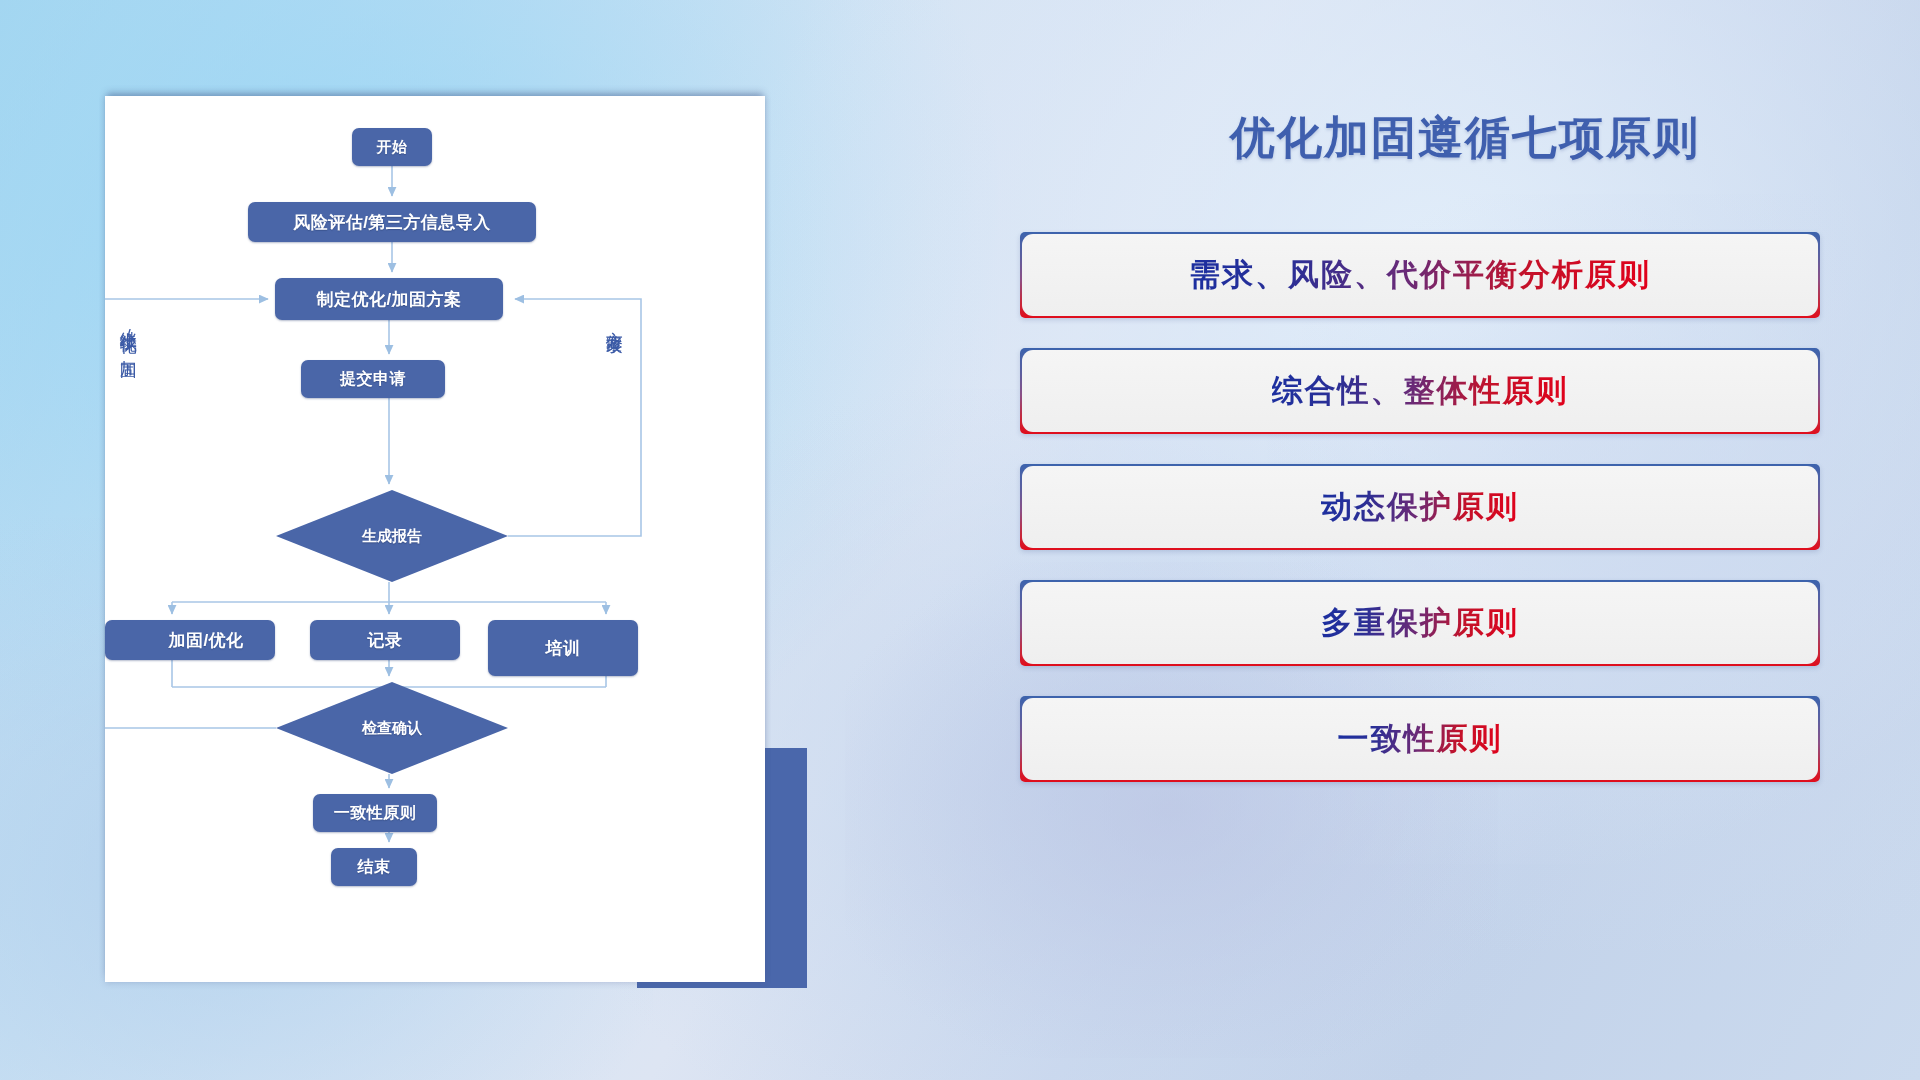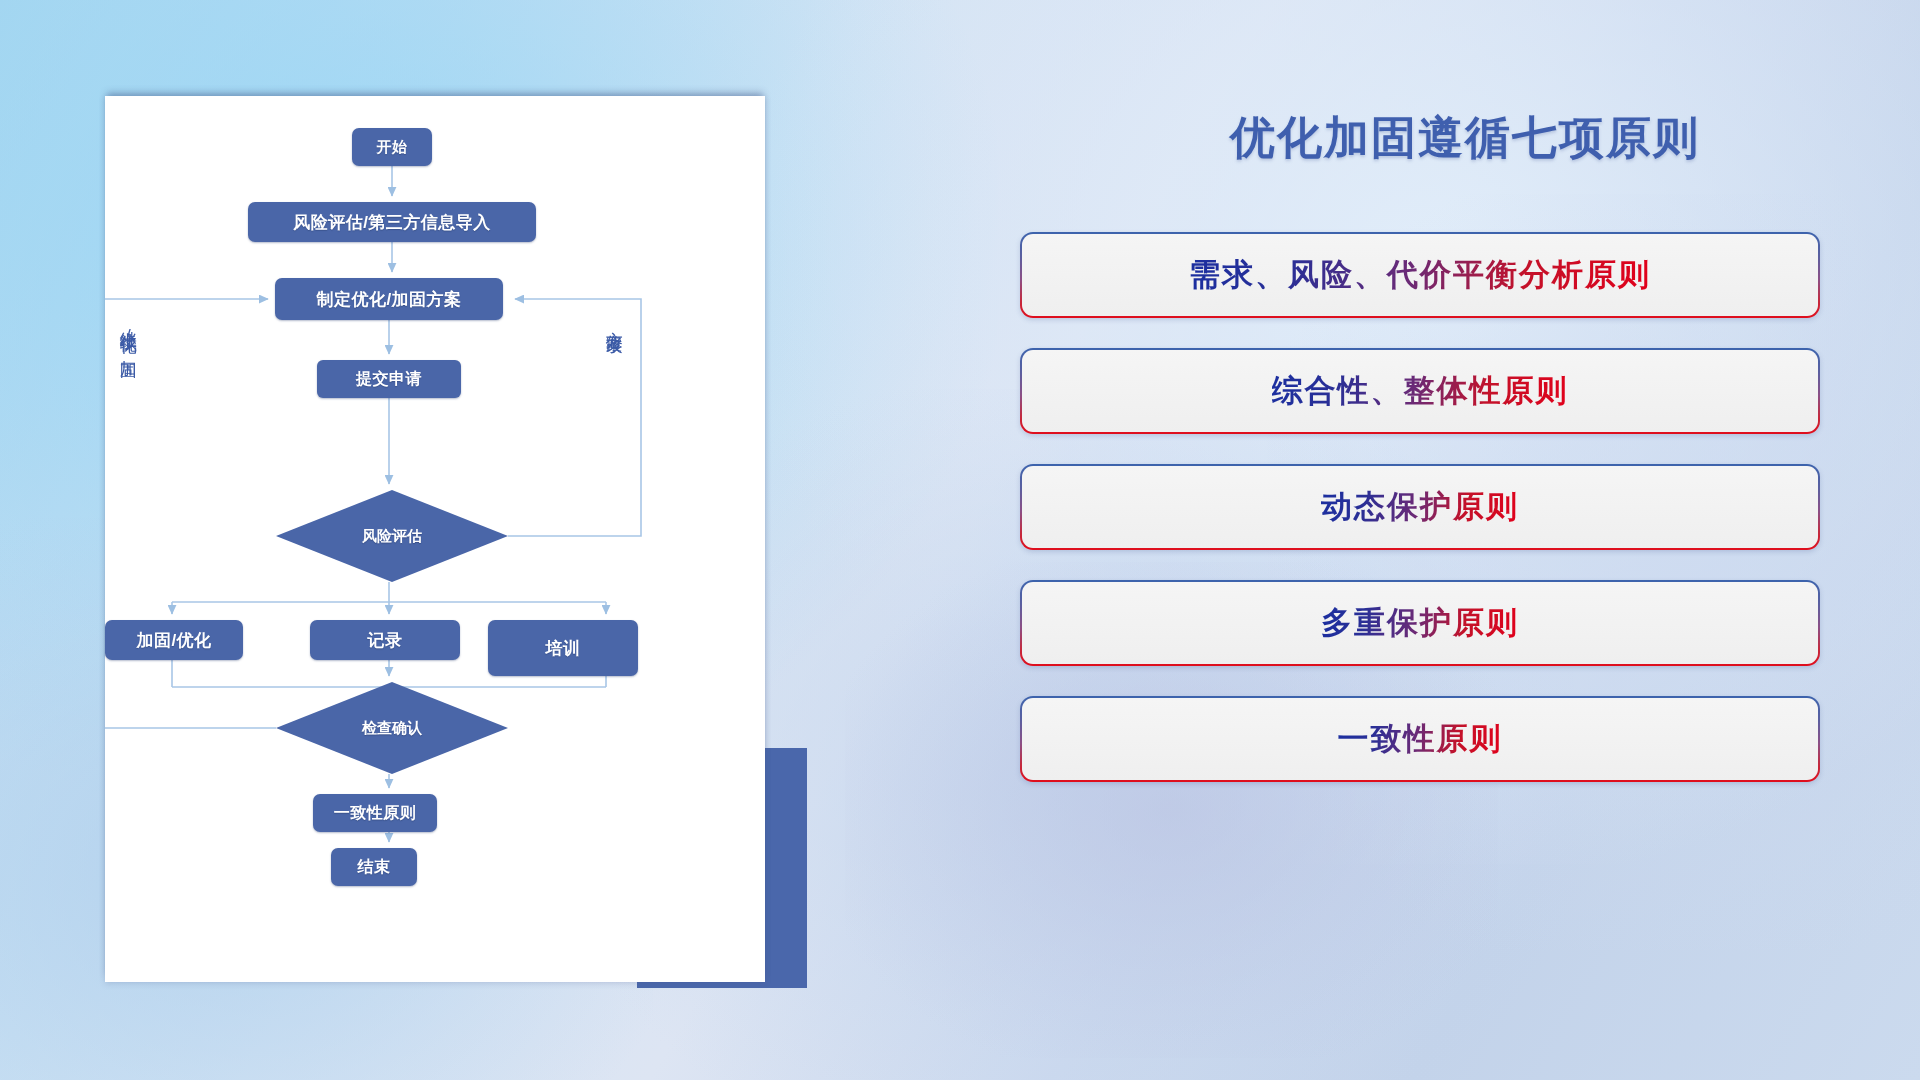--- a/index.html
+++ b/index.html
@@ -49,21 +49,21 @@
     writing-mode:vertical-rl;text-orientation:upright;letter-spacing:2px;
     line-height:1.05;}
   #flowsvg{position:absolute;left:0;top:0;width:660px;height:886px;}
 
   
   #right-panel{position:absolute;left:1000px;top:0;width:920px;height:1080px;z-index:3;}
   #right-title{position:absolute;left:145px;top:108px;width:640px;text-align:center;
     font-size:45px;font-weight:bold;color:#3f5fae;letter-spacing:2px;
     text-shadow:0 2px 3px rgba(80,100,160,.25);}
   #cards{position:absolute;left:20px;top:232px;width:800px;}
-  .card{position:relative;height:82px;margin-bottom:30px;border-radius:13px;padding:2px;
+  .card{position:relative;height:82px;margin-bottom:30px;border-radius:5px;padding:2px;
     background:linear-gradient(180deg,#3c63ad 0%,#5a5fa0 28%,#8b4f86 55%,#c42a3e 80%,#e00d1c 100%);
     box-shadow:0 2px 5px rgba(70,90,150,.22);}
   .card-inner{height:100%;border-radius:11px;
     background:linear-gradient(180deg,#f5f5f5 0%,#f2f2f2 50%,#efefef 100%);
     display:flex;align-items:center;justify-content:center;}
   .card-text{font-size:31px;font-weight:bold;letter-spacing:2px;
     background:linear-gradient(100deg,#1b2fa0 0%,#2a2f96 22%,#6b2a76 48%,#c3122a 72%,#e2001a 100%);
     -webkit-background-clip:text;background-clip:text;
     -webkit-text-fill-color:transparent;color:#8b2060;}
 </style>
@@ -127,27 +127,27 @@
         <polygon points="287,586 403,632 287,678 171,632"></polygon>
       </g>
     </svg>
 
     <div class="node" style="left:247px;top:32px;width:80px;height:38px;font-size:15px;">开始</div>
 
     <div class="node" style="left:143px;top:106px;width:288px;height:40px;font-size:17px;">风险评估/第三方信息导入</div>
 
     <div class="node" style="left:170px;top:182px;width:228px;height:42px;font-size:17px;">制定优化/加固方案</div>
 
-    <div class="node" style="left:212px;top:264px;width:144px;height:38px;font-size:16px;border-radius:6px;">提交申请</div>
+    <div class="node" style="left:196px;top:264px;width:144px;height:38px;font-size:16px;">提交申请</div>
 
     <div class="diamond-wrap" style="left:171px;top:394px;width:232px;height:92px;">
-      <div class="dtext">风险评估</div>
-    </div>
-
-    <div class="node" style="left:0px;top:524px;width:138px;height:40px;font-size:17px;">加固/优化</div>
+      <div class="dtext">生成报告</div>
+    </div>
+
+    <div class="node" style="left:0px;top:524px;width:138px;height:40px;font-size:17px;padding-left:32px;">加固/优化</div>
 
     <div class="node" style="left:205px;top:524px;width:150px;height:40px;font-size:17px;">记录</div>
 
     <div class="node" style="left:383px;top:524px;width:150px;height:56px;font-size:17px;">培训</div>
 
     <div class="diamond-wrap" style="left:171px;top:586px;width:232px;height:92px;">
       <div class="dtext">检查确认</div>
     </div>
 
     <div class="node" style="left:208px;top:698px;width:124px;height:38px;font-size:16px;">一致性原则</div>

